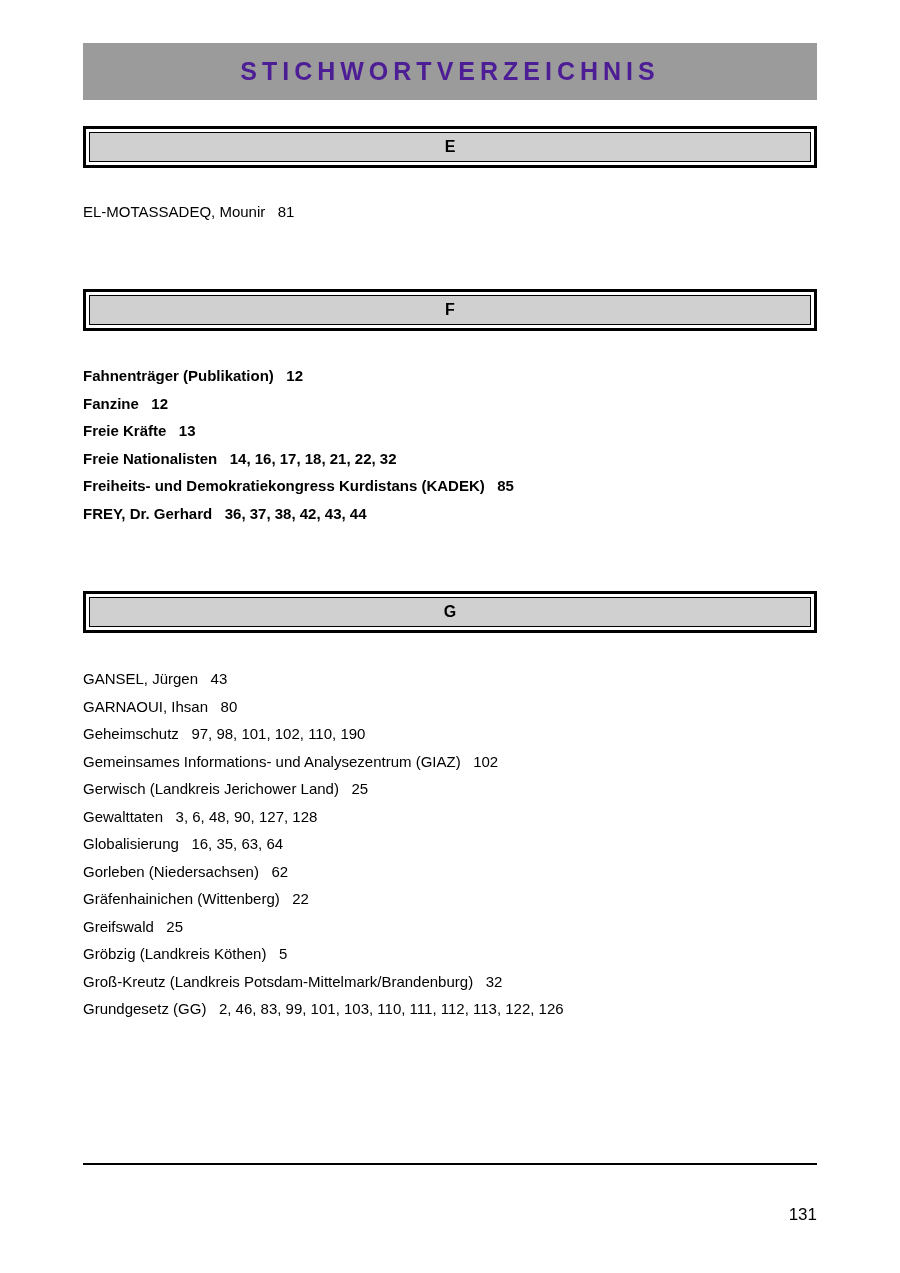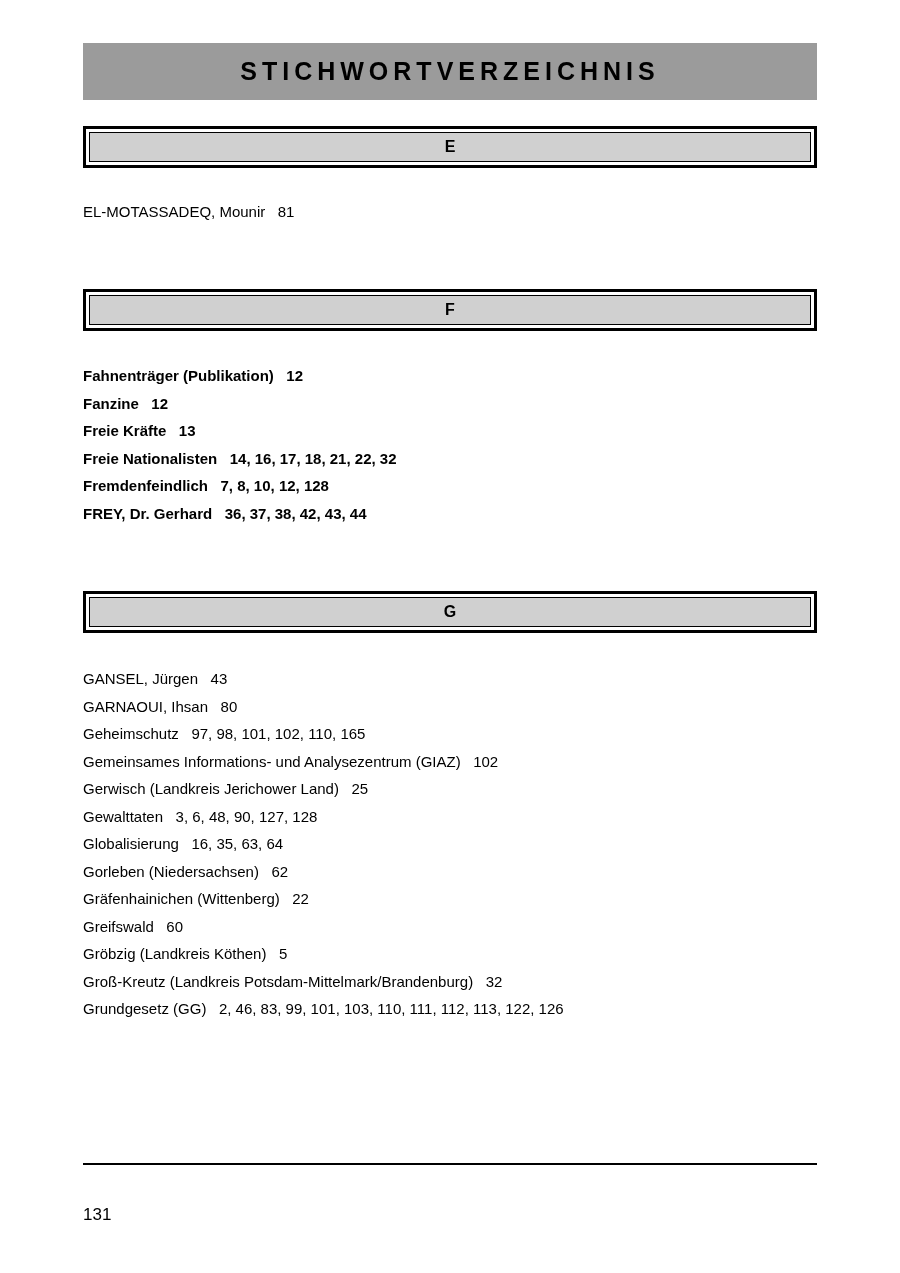--- a/index.html
+++ b/index.html
@@ -22,21 +22,21 @@
     width: 900px;
     height: 1273px;
   }
   .doc-title {
     position: absolute;
     left: 83px;
     top: 43px;
     width: 734px;
     height: 57px;
     background: #9b9b9b;
-    color: #000000;
+    color: #4c1d95;
     font-size: 25px;
     font-weight: bold;
     letter-spacing: 5px;
     display: flex;
     align-items: center;
     justify-content: center;
     box-sizing: border-box;
   }
   .letter-band {
     position: absolute;
@@ -77,21 +77,21 @@
     top: 1163px;
     width: 734px;
     height: 0;
     border-top: 2px solid #000000;
   }
   .page-number {
     position: absolute;
     left: 83px;
     top: 1205px;
     width: 734px;
-    text-align: left;
+    text-align: right;
     font-size: 17px;
   }
 </style>
 </head>
 <body>
 
 <div class="page">
 
   <div class="doc-title">STICHWORTVERZEICHNIS</div>
 
@@ -103,38 +103,38 @@
   </div>
 
   <div class="letter-band" style="top: 289px;">
     <div class="letter-band-inner">F</div>
   </div>
   <div class="entries" style="top: 362px; font-weight: bold;">
     <div class="entry">Fahnenträger (Publikation)   12</div>
     <div class="entry">Fanzine   12</div>
     <div class="entry">Freie Kräfte   13</div>
     <div class="entry">Freie Nationalisten   14, 16, 17, 18, 21, 22, 32</div>
-    <div class="entry">Fremdenfeindlich   7, 8, 10, 12, 128</div>
+    <div class="entry">Freiheits- und Demokratiekongress Kurdistans (KADEK)   85</div>
     <div class="entry">FREY, Dr. Gerhard   36, 37, 38, 42, 43, 44</div>
   </div>
 
   <div class="letter-band" style="top: 591px;">
     <div class="letter-band-inner">G</div>
   </div>
   <div class="entries" style="top: 665px;">
     <div class="entry">GANSEL, Jürgen   43</div>
     <div class="entry">GARNAOUI, Ihsan   80</div>
-    <div class="entry">Geheimschutz   97, 98, 101, 102, 110, 165</div>
+    <div class="entry">Geheimschutz   97, 98, 101, 102, 110, 190</div>
     <div class="entry">Gemeinsames Informations- und Analysezentrum (GIAZ)   102</div>
     <div class="entry">Gerwisch (Landkreis Jerichower Land)   25</div>
     <div class="entry">Gewalttaten   3, 6, 48, 90, 127, 128</div>
     <div class="entry">Globalisierung   16, 35, 63, 64</div>
     <div class="entry">Gorleben (Niedersachsen)   62</div>
     <div class="entry">Gräfenhainichen (Wittenberg)   22</div>
-    <div class="entry">Greifswald   60</div>
+    <div class="entry">Greifswald   25</div>
     <div class="entry">Gröbzig (Landkreis Köthen)   5</div>
     <div class="entry">Groß-Kreutz (Landkreis Potsdam-Mittelmark/Brandenburg)   32</div>
     <div class="entry">Grundgesetz (GG)   2, 46, 83, 99, 101, 103, 110, 111, 112, 113, 122, 126</div>
   </div>
 
   <div class="sep-line"></div>
   <div class="page-number">131</div>
 
 </div>
 

